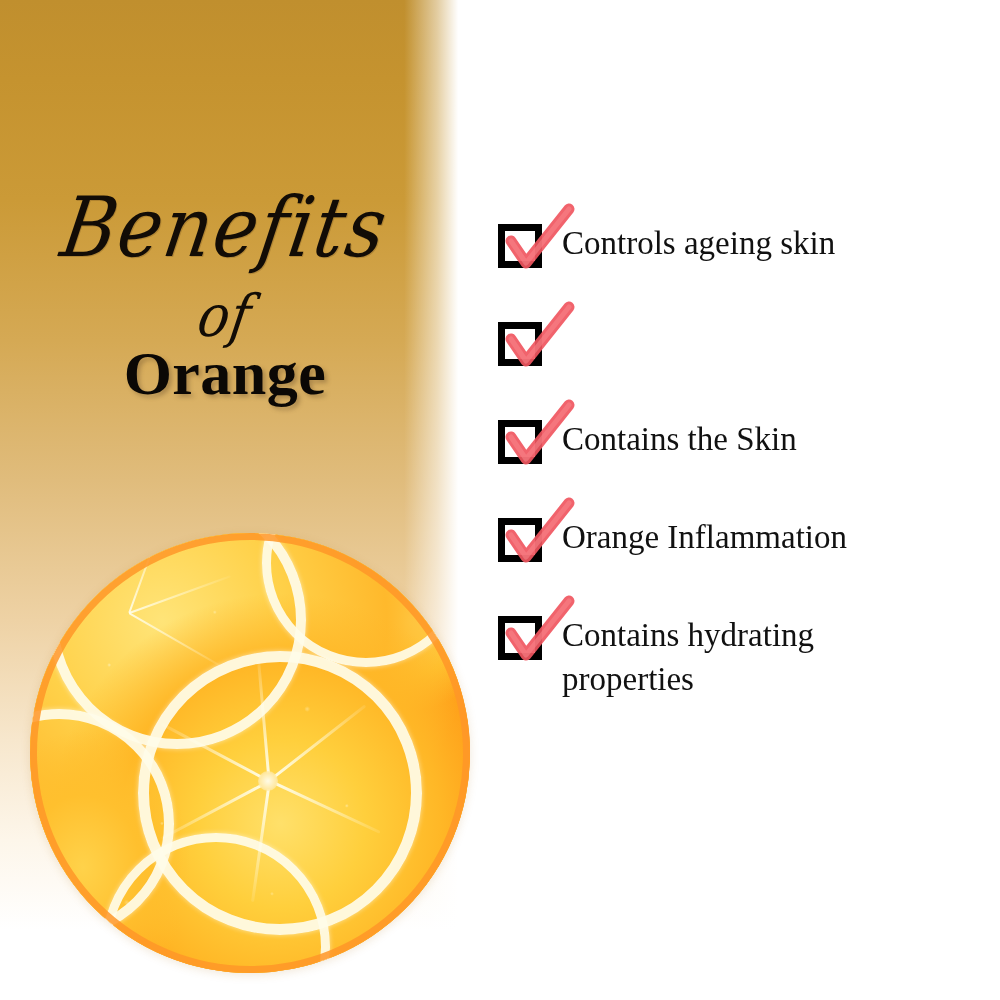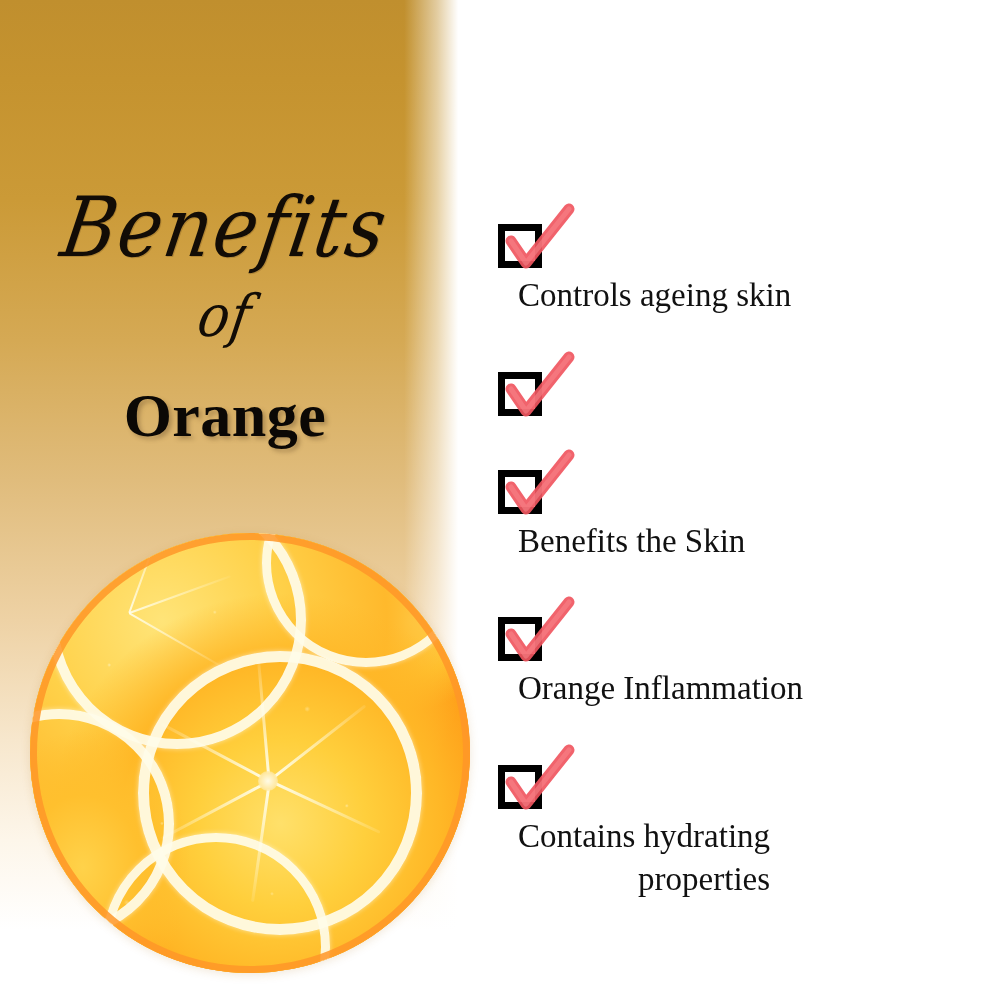--- a/index.html
+++ b/index.html
@@ -82,21 +82,20 @@
     margin-top: 26px;
     letter-spacing: 1px;
   }
   .title-orange {
     font-family: "Liberation Serif", "DejaVu Serif", serif;
     font-weight: bold;
     font-size: 62px;
     line-height: 1.0;
     color: #0b0805;
     display: block;
-    margin-top: 42px;
     letter-spacing: 0.5px;
     text-shadow: 3px 3px 4px rgba(120,90,50,0.45);
   }
 
   
   .orange-circle {
     position: absolute;
     left: 30px;
     top: 533px;
     width: 440px;
@@ -200,23 +199,22 @@
     position: absolute;
     left: 498px;
     top: 216px;
     width: 470px;
   }
   .check-item {
     position: relative;
     display: flex;
     align-items: flex-start;
     margin-bottom: 46px;
-    flex-direction: column;
-  }
-  .check-item:last-child { margin-bottom: 0; text-align: right; }
+  }
+  .check-item:last-child { margin-bottom: 0; }
 
   .checkbox {
     position: relative;
     flex: 0 0 auto;
     width: 44px;
     height: 44px;
     box-sizing: border-box;
     border: 7px solid #000000;
     background: #ffffff;
     margin-top: 8px;
@@ -295,21 +293,21 @@
       </span>
     </div>
 
     <div class="check-item">
       <span class="checkbox">
         <svg class="tick" viewBox="0 0 78 70">
           <path d="M16 34 L31 56 L74 2" fill="none" stroke="#f0565f" stroke-width="11" stroke-linecap="round" stroke-linejoin="round" opacity="0.92"></path>
           <path d="M16 34 L31 56 L74 2" fill="none" stroke="#f8868c" stroke-width="5" stroke-linecap="round" stroke-linejoin="round" opacity="0.55"></path>
         </svg>
       </span>
-      <span class="label">Benefits the Skin</span>
+      <span class="label">Contains the Skin</span>
     </div>
 
     <div class="check-item">
       <span class="checkbox">
         <svg class="tick" viewBox="0 0 78 70">
           <path d="M16 34 L31 56 L74 2" fill="none" stroke="#f0565f" stroke-width="11" stroke-linecap="round" stroke-linejoin="round" opacity="0.92"></path>
           <path d="M16 34 L31 56 L74 2" fill="none" stroke="#f8868c" stroke-width="5" stroke-linecap="round" stroke-linejoin="round" opacity="0.55"></path>
         </svg>
       </span>
       <span class="label">Orange Inflammation</span>

